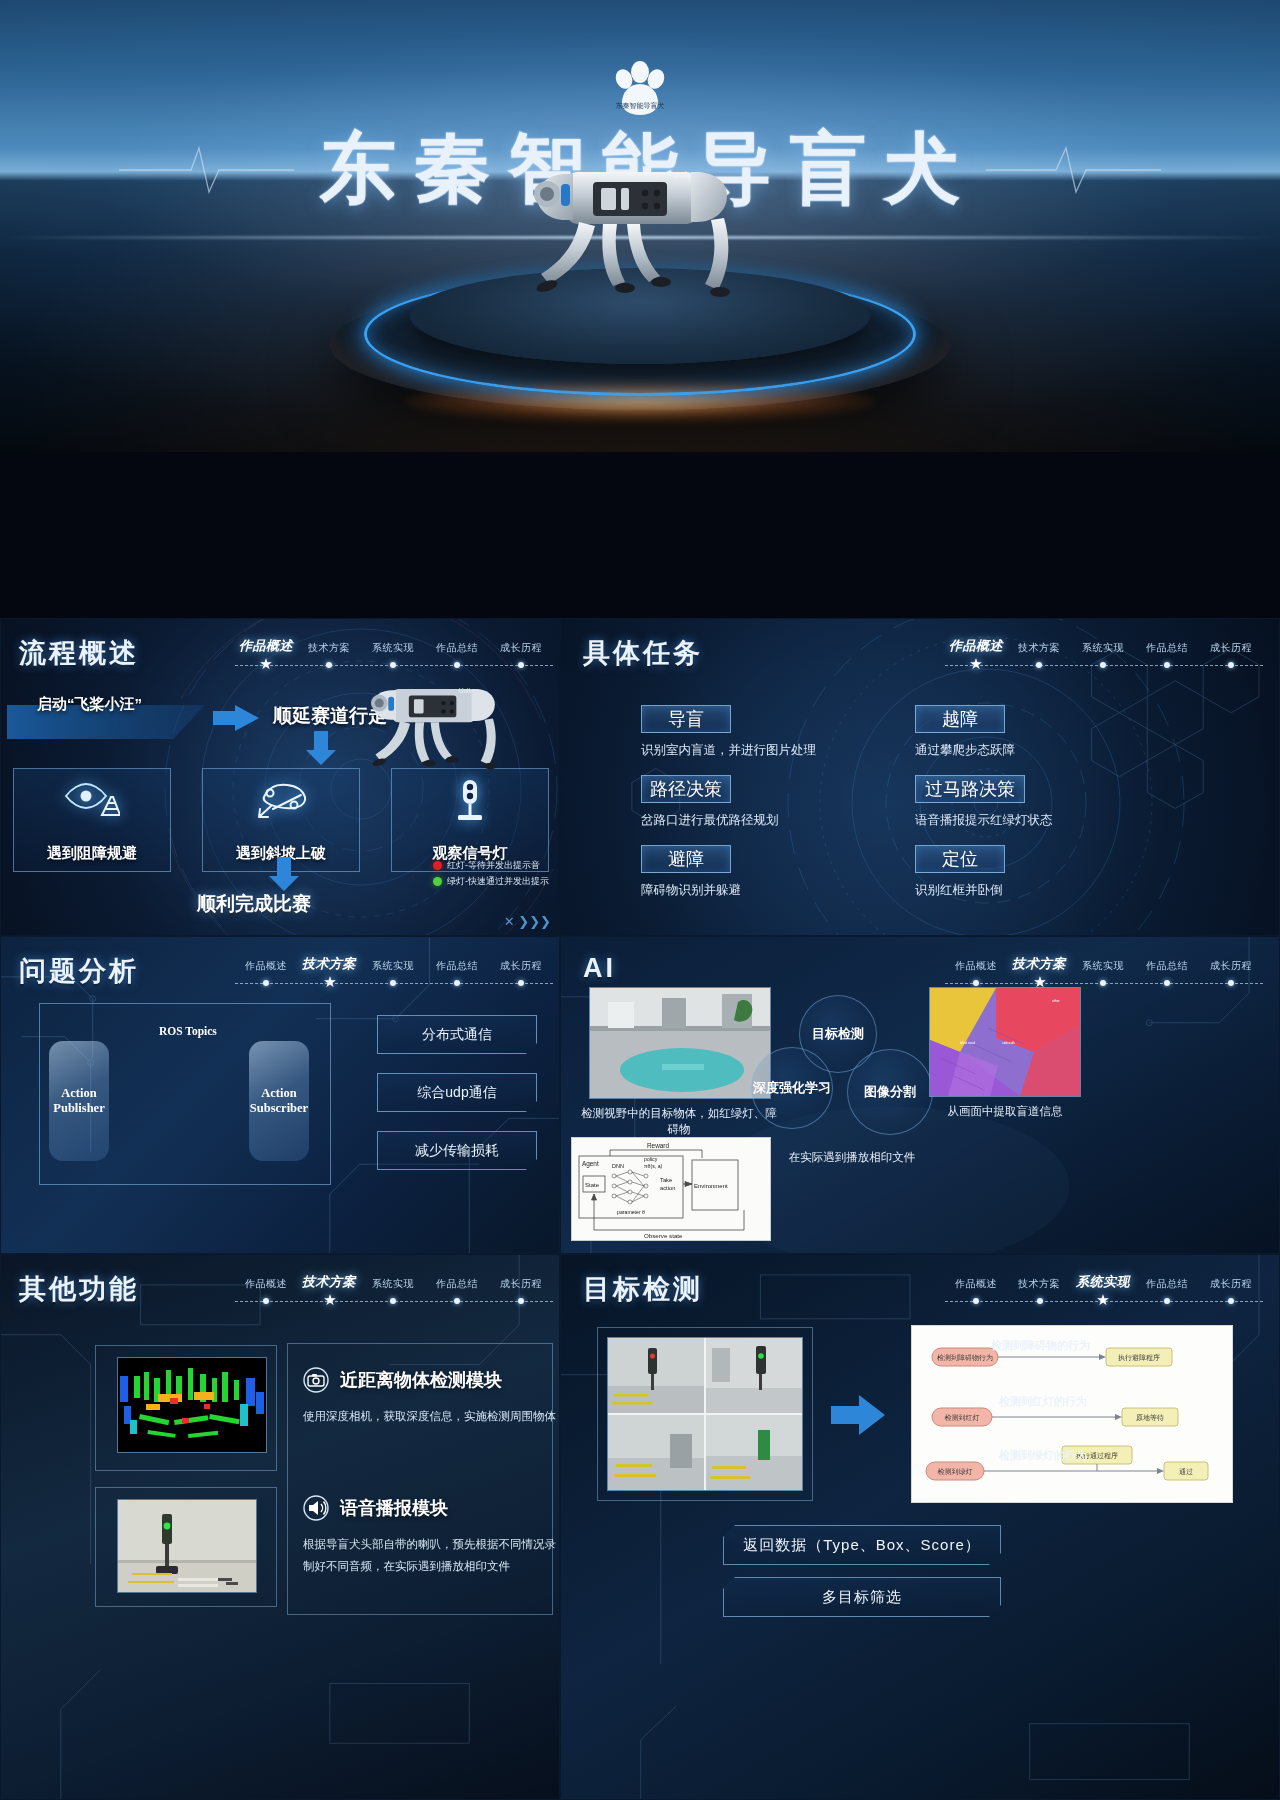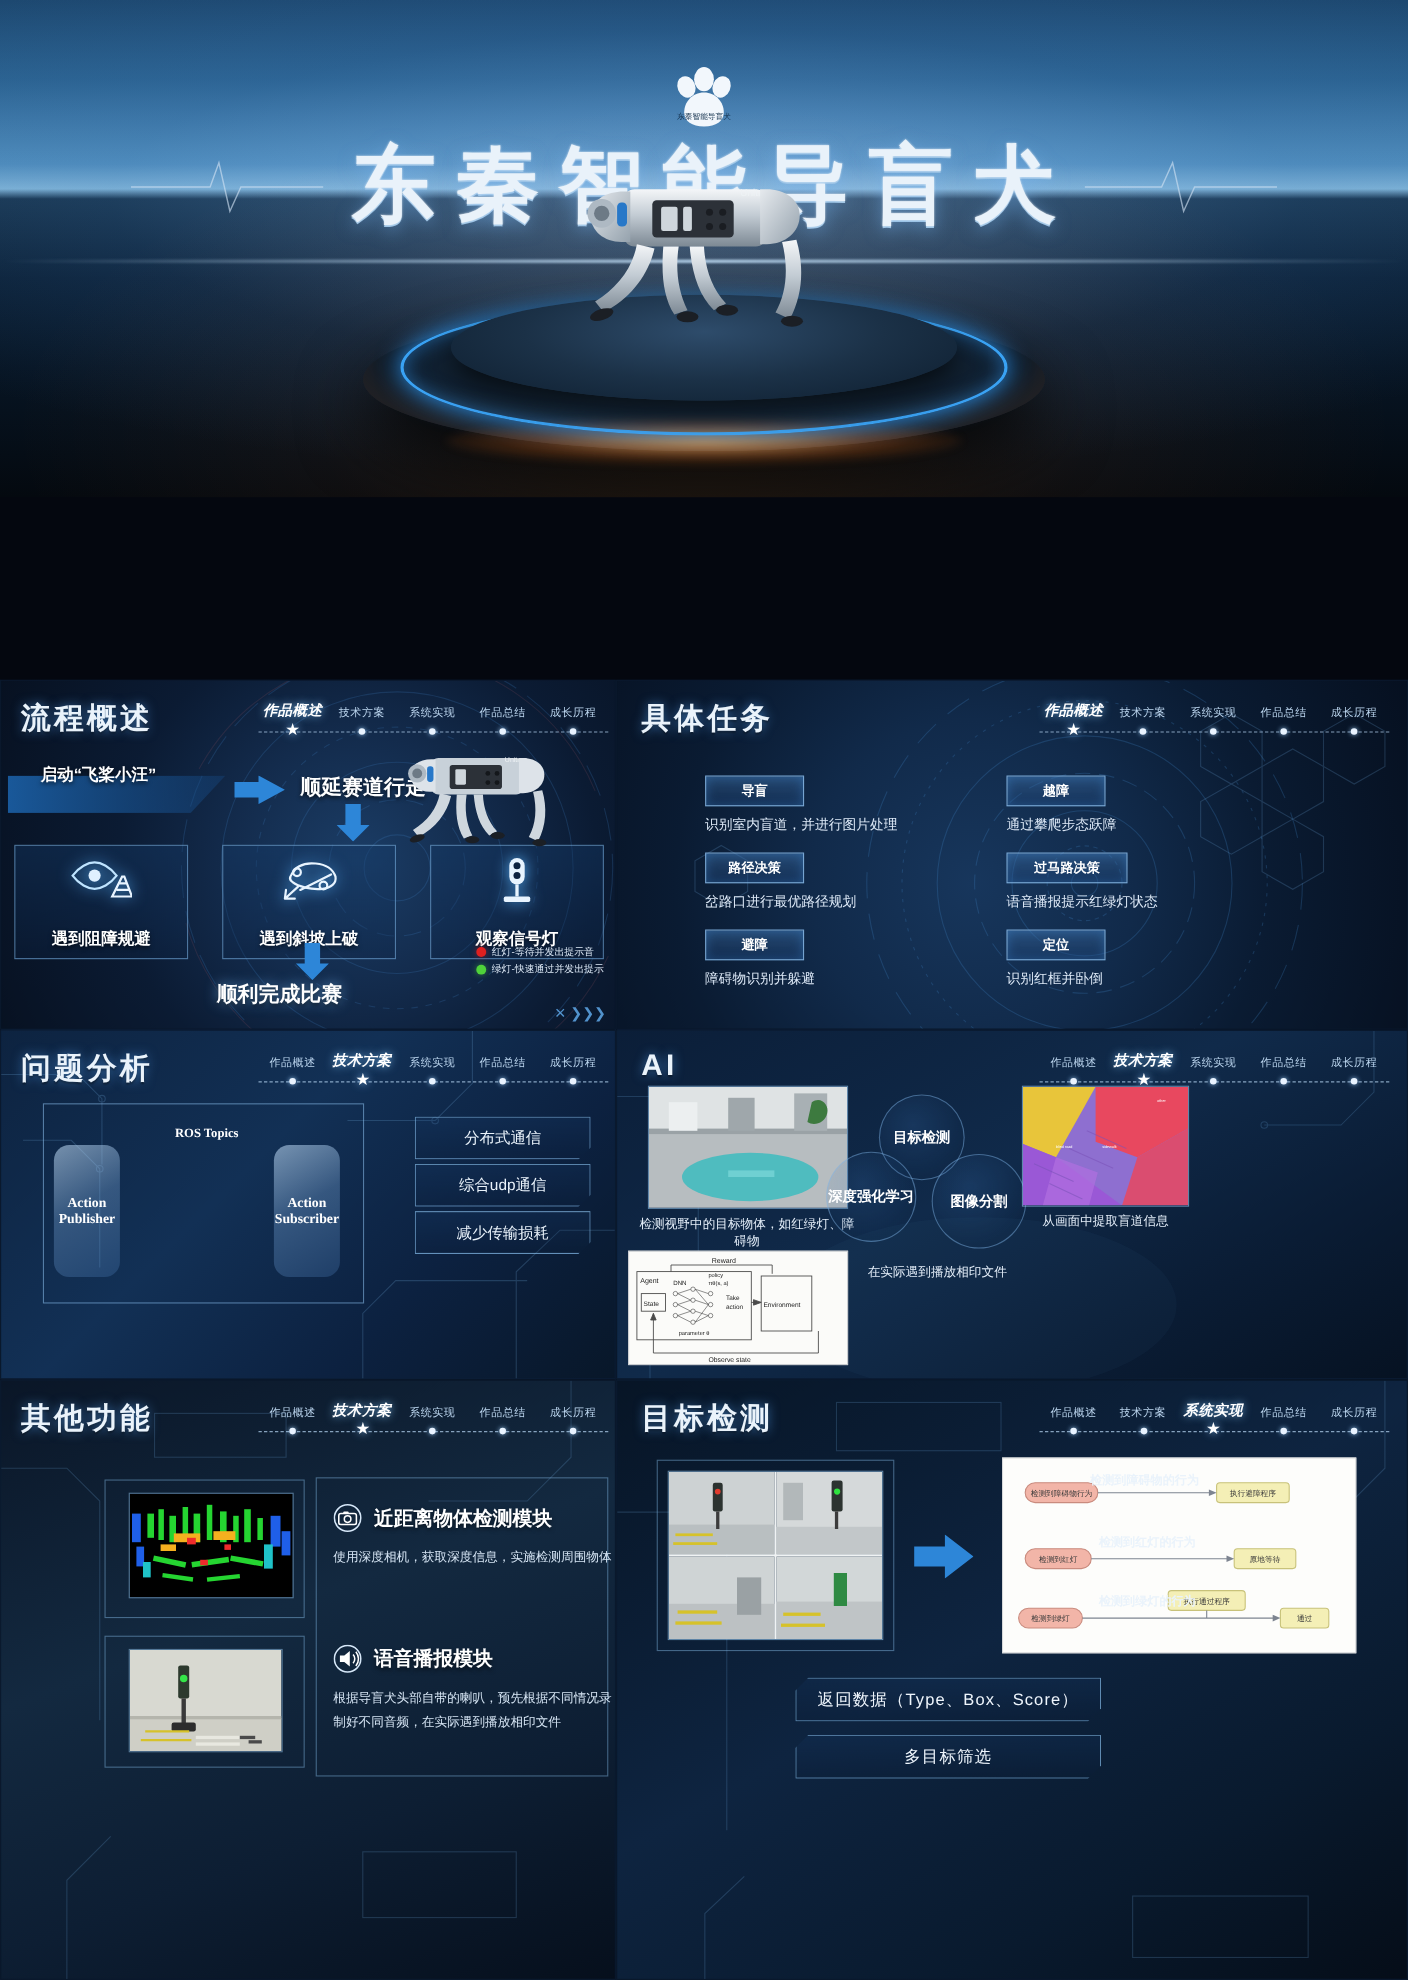--- a/index.html
+++ b/index.html
@@ -81,39 +81,39 @@
   .finish{position:absolute;left:196px;top:272px;font-size:19px;font-weight:700;color:#fff;text-shadow:0 0 12px rgba(120,190,255,.7),0 2px 4px #000;}
   .legend{position:absolute;right:10px;top:238px;font-size:9px;line-height:16px;color:#dde9f6;}
   .legend div{display:flex;align-items:center;gap:5px;}
   .legend i{width:9px;height:9px;border-radius:50%;display:inline-block;}
   .chev{position:absolute;right:8px;bottom:6px;display:flex;align-items:center;gap:2px;color:#5fa8e8;opacity:.85;font-size:13px;font-weight:700;}
 
   
   .task-col{position:absolute;top:86px;}
   .task-chip{width:88px;height:26px;border:1px solid rgba(150,200,245,.75);
     background:linear-gradient(180deg,rgba(60,110,165,.5),rgba(25,60,110,.35));
-    display:flex;align-items:center;justify-content:center;font-size:12px;font-weight:700;color:#fff;
+    display:flex;align-items:center;justify-content:center;font-size:18px;font-weight:400;color:#fff;
     box-shadow:0 0 10px rgba(70,150,230,.35) inset;}
   .task-desc{font-size:12.5px;color:#dde9f7;margin:9px 0 16px 0;white-space:nowrap;}
 
   
   .ros-panel{position:absolute;left:38px;top:66px;width:290px;height:180px;border:1px solid rgba(130,180,225,.6);}
   .ros-title{position:absolute;left:158px;top:88px;font-family:"Liberation Serif","DejaVu Serif",serif;font-weight:700;font-size:11.5px;color:#fff;}
   .node{position:absolute;width:60px;height:120px;border-radius:14px;
     background:linear-gradient(150deg,rgba(190,218,244,.58) 0%,rgba(120,165,215,.36) 45%,rgba(70,120,180,.3) 100%);
     display:flex;align-items:center;justify-content:center;text-align:center;
     font-family:"Liberation Serif","DejaVu Serif",serif;font-weight:700;font-size:12.5px;color:#ffffff;line-height:15px;}
   .msgs{position:absolute;left:148px;top:102px;width:100px;}
   .msg{position:relative;height:20px;}
   .msg span{position:absolute;left:50%;transform:translateX(-50%);top:-2px;font-family:"Liberation Serif","DejaVu Serif",serif;font-size:8.5px;color:#ff5a4d;}
   .msg .ln{position:absolute;top:15px;left:0;width:100%;height:1px;background:rgba(225,238,250,.85);}
   .msg .ln:after{content:"";position:absolute;top:-2.5px;width:0;height:0;border-top:3px solid transparent;border-bottom:3px solid transparent;}
   .msg.fwd .ln:after{right:-1px;border-left:5px solid rgba(225,238,250,.9);}
   .msg.bwd .ln:after{left:-1px;border-right:5px solid rgba(225,238,250,.9);}
-  .tagcol{position:absolute;right:22px;top:78px;display:flex;flex-direction:column;gap:4px;}
+  .tagcol{position:absolute;right:22px;top:78px;display:flex;flex-direction:column;gap:19px;}
   .tag{position:relative;width:158px;height:37px;border:1px solid rgba(135,190,235,.7);
     display:flex;align-items:center;justify-content:center;font-size:14px;color:#eaf3fb;
     clip-path:polygon(0 0,100% 0,100% 72%,93% 100%,0 100%);
     background:linear-gradient(180deg,rgba(24,62,110,.22),rgba(10,30,58,.18));}
 
   
   .photo{position:absolute;border:1px solid rgba(150,200,240,.6);overflow:hidden;}
   .cap-s{position:absolute;font-size:11.5px;color:#e4eef9;text-align:center;line-height:16px;}
   .bubble{position:absolute;border-radius:50%;border:1px solid rgba(130,185,235,.45);
     display:flex;align-items:center;justify-content:center;text-align:center;

